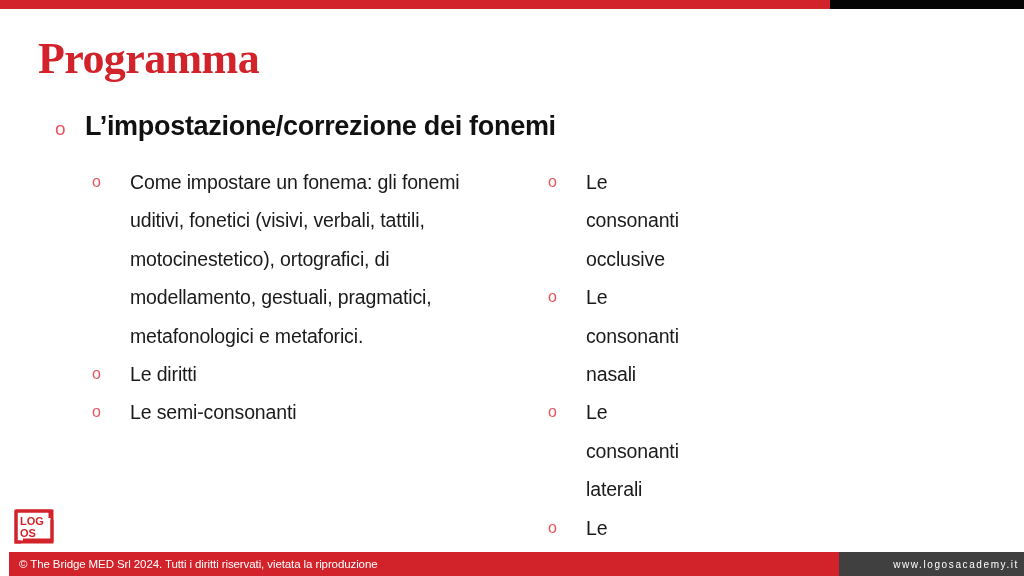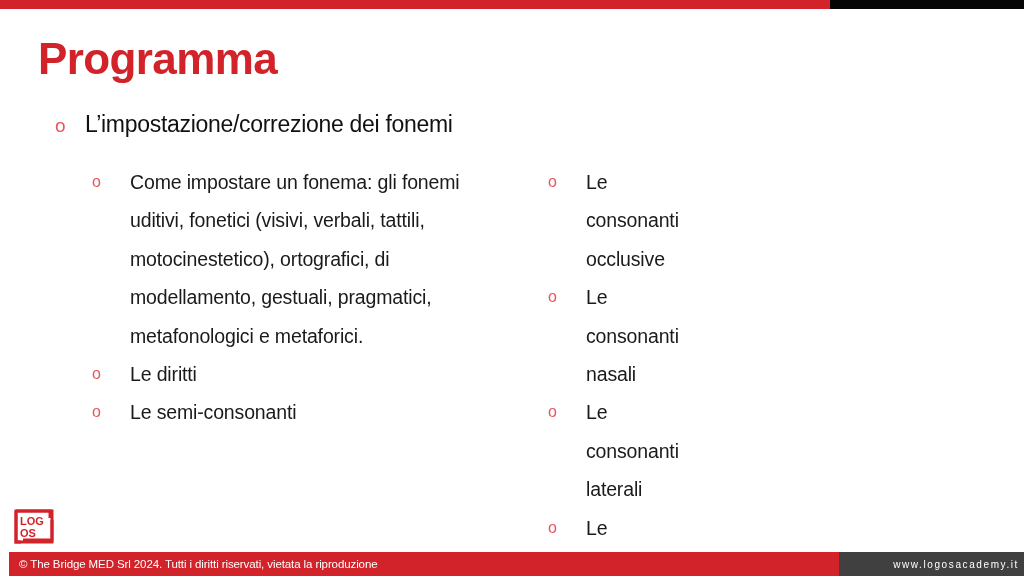--- a/index.html
+++ b/index.html
@@ -33,40 +33,41 @@
   .title {
     position: absolute;
     left: 38px;
     top: 36px;
     font-size: 44px;
     font-weight: bold;
     color: #d2232a;
     letter-spacing: -0.6px;
     line-height: 1.05;
     white-space: nowrap;
+    font-family: Liberation Serif, serif;
   }
 
   
   .section-heading {
     position: absolute;
     left: 55px;
     top: 111px;
     display: flex;
     align-items: baseline;
   }
   .section-heading .bullet {
     color: #e8555c;
     font-size: 19px;
     line-height: 1;
     width: 30px;
     flex: 0 0 30px;
   }
   .section-heading .heading-text {
-    font-size: 23px;
-    font-weight: normal;
+    font-size: 27px;
+    font-weight: bold;
     color: #111111;
     letter-spacing: -0.3px;
     white-space: nowrap;
   }
 
   
   .columns {
     position: absolute;
     left: 0;
     top: 163px;

